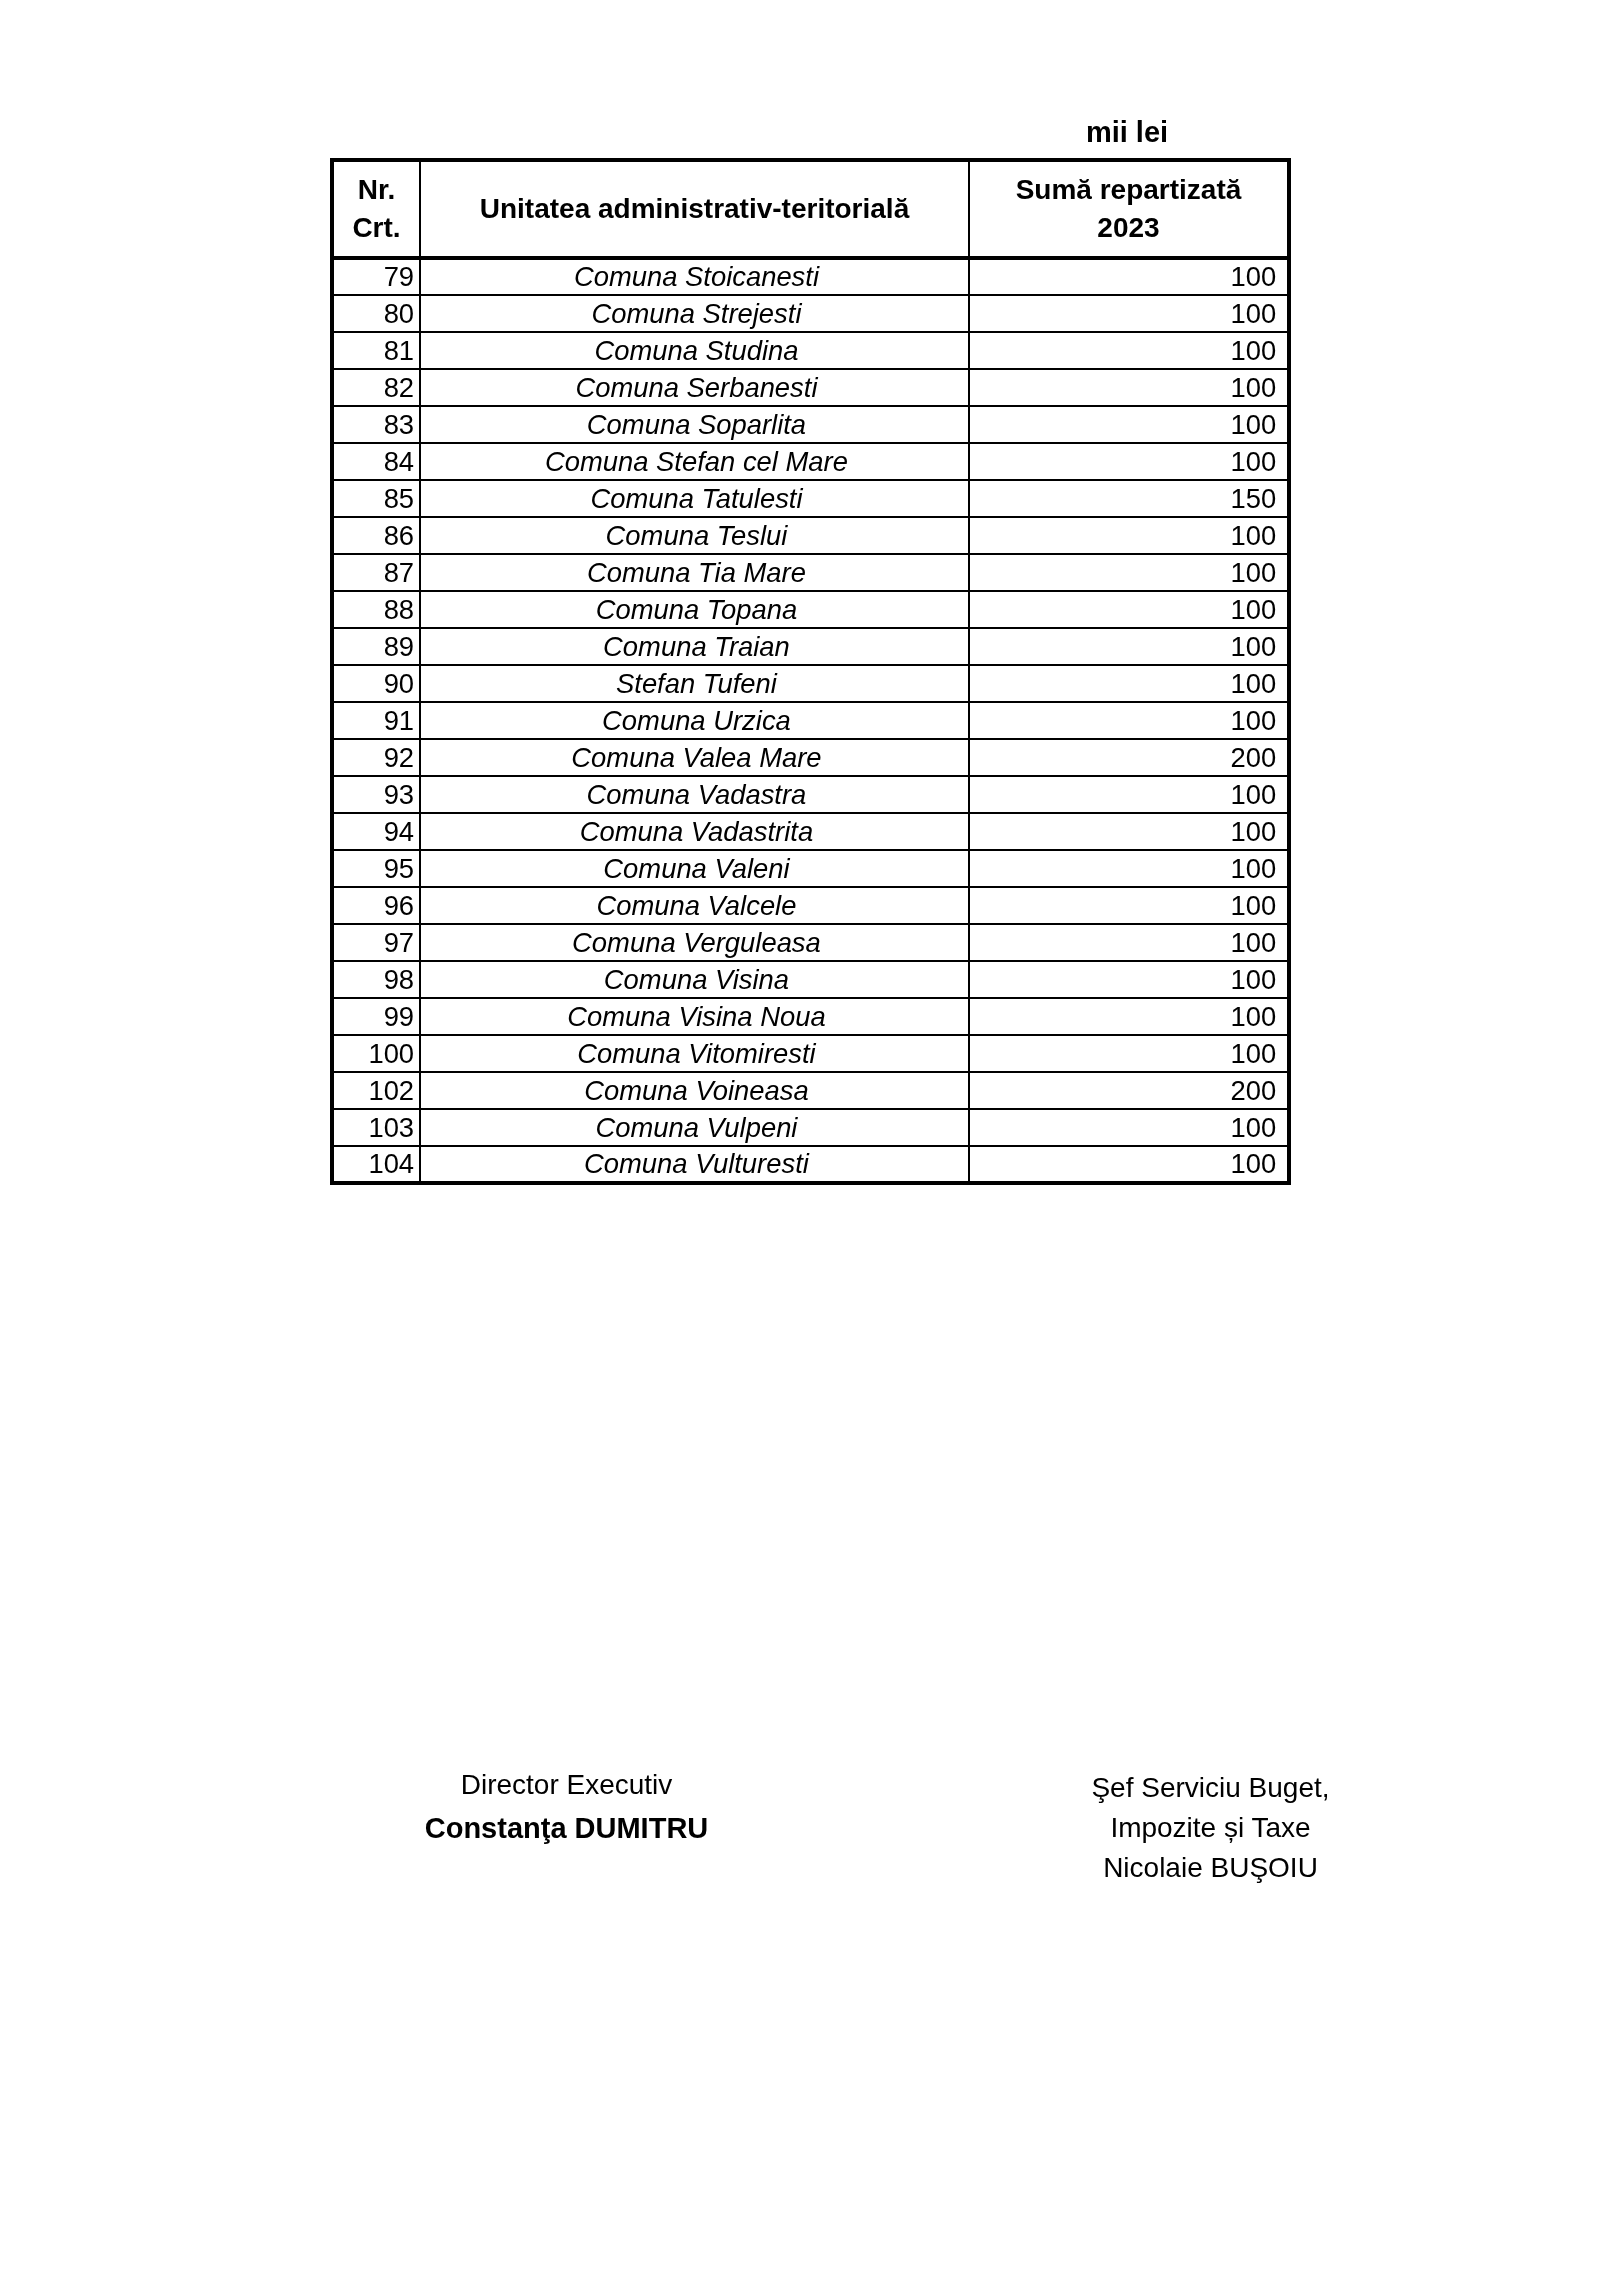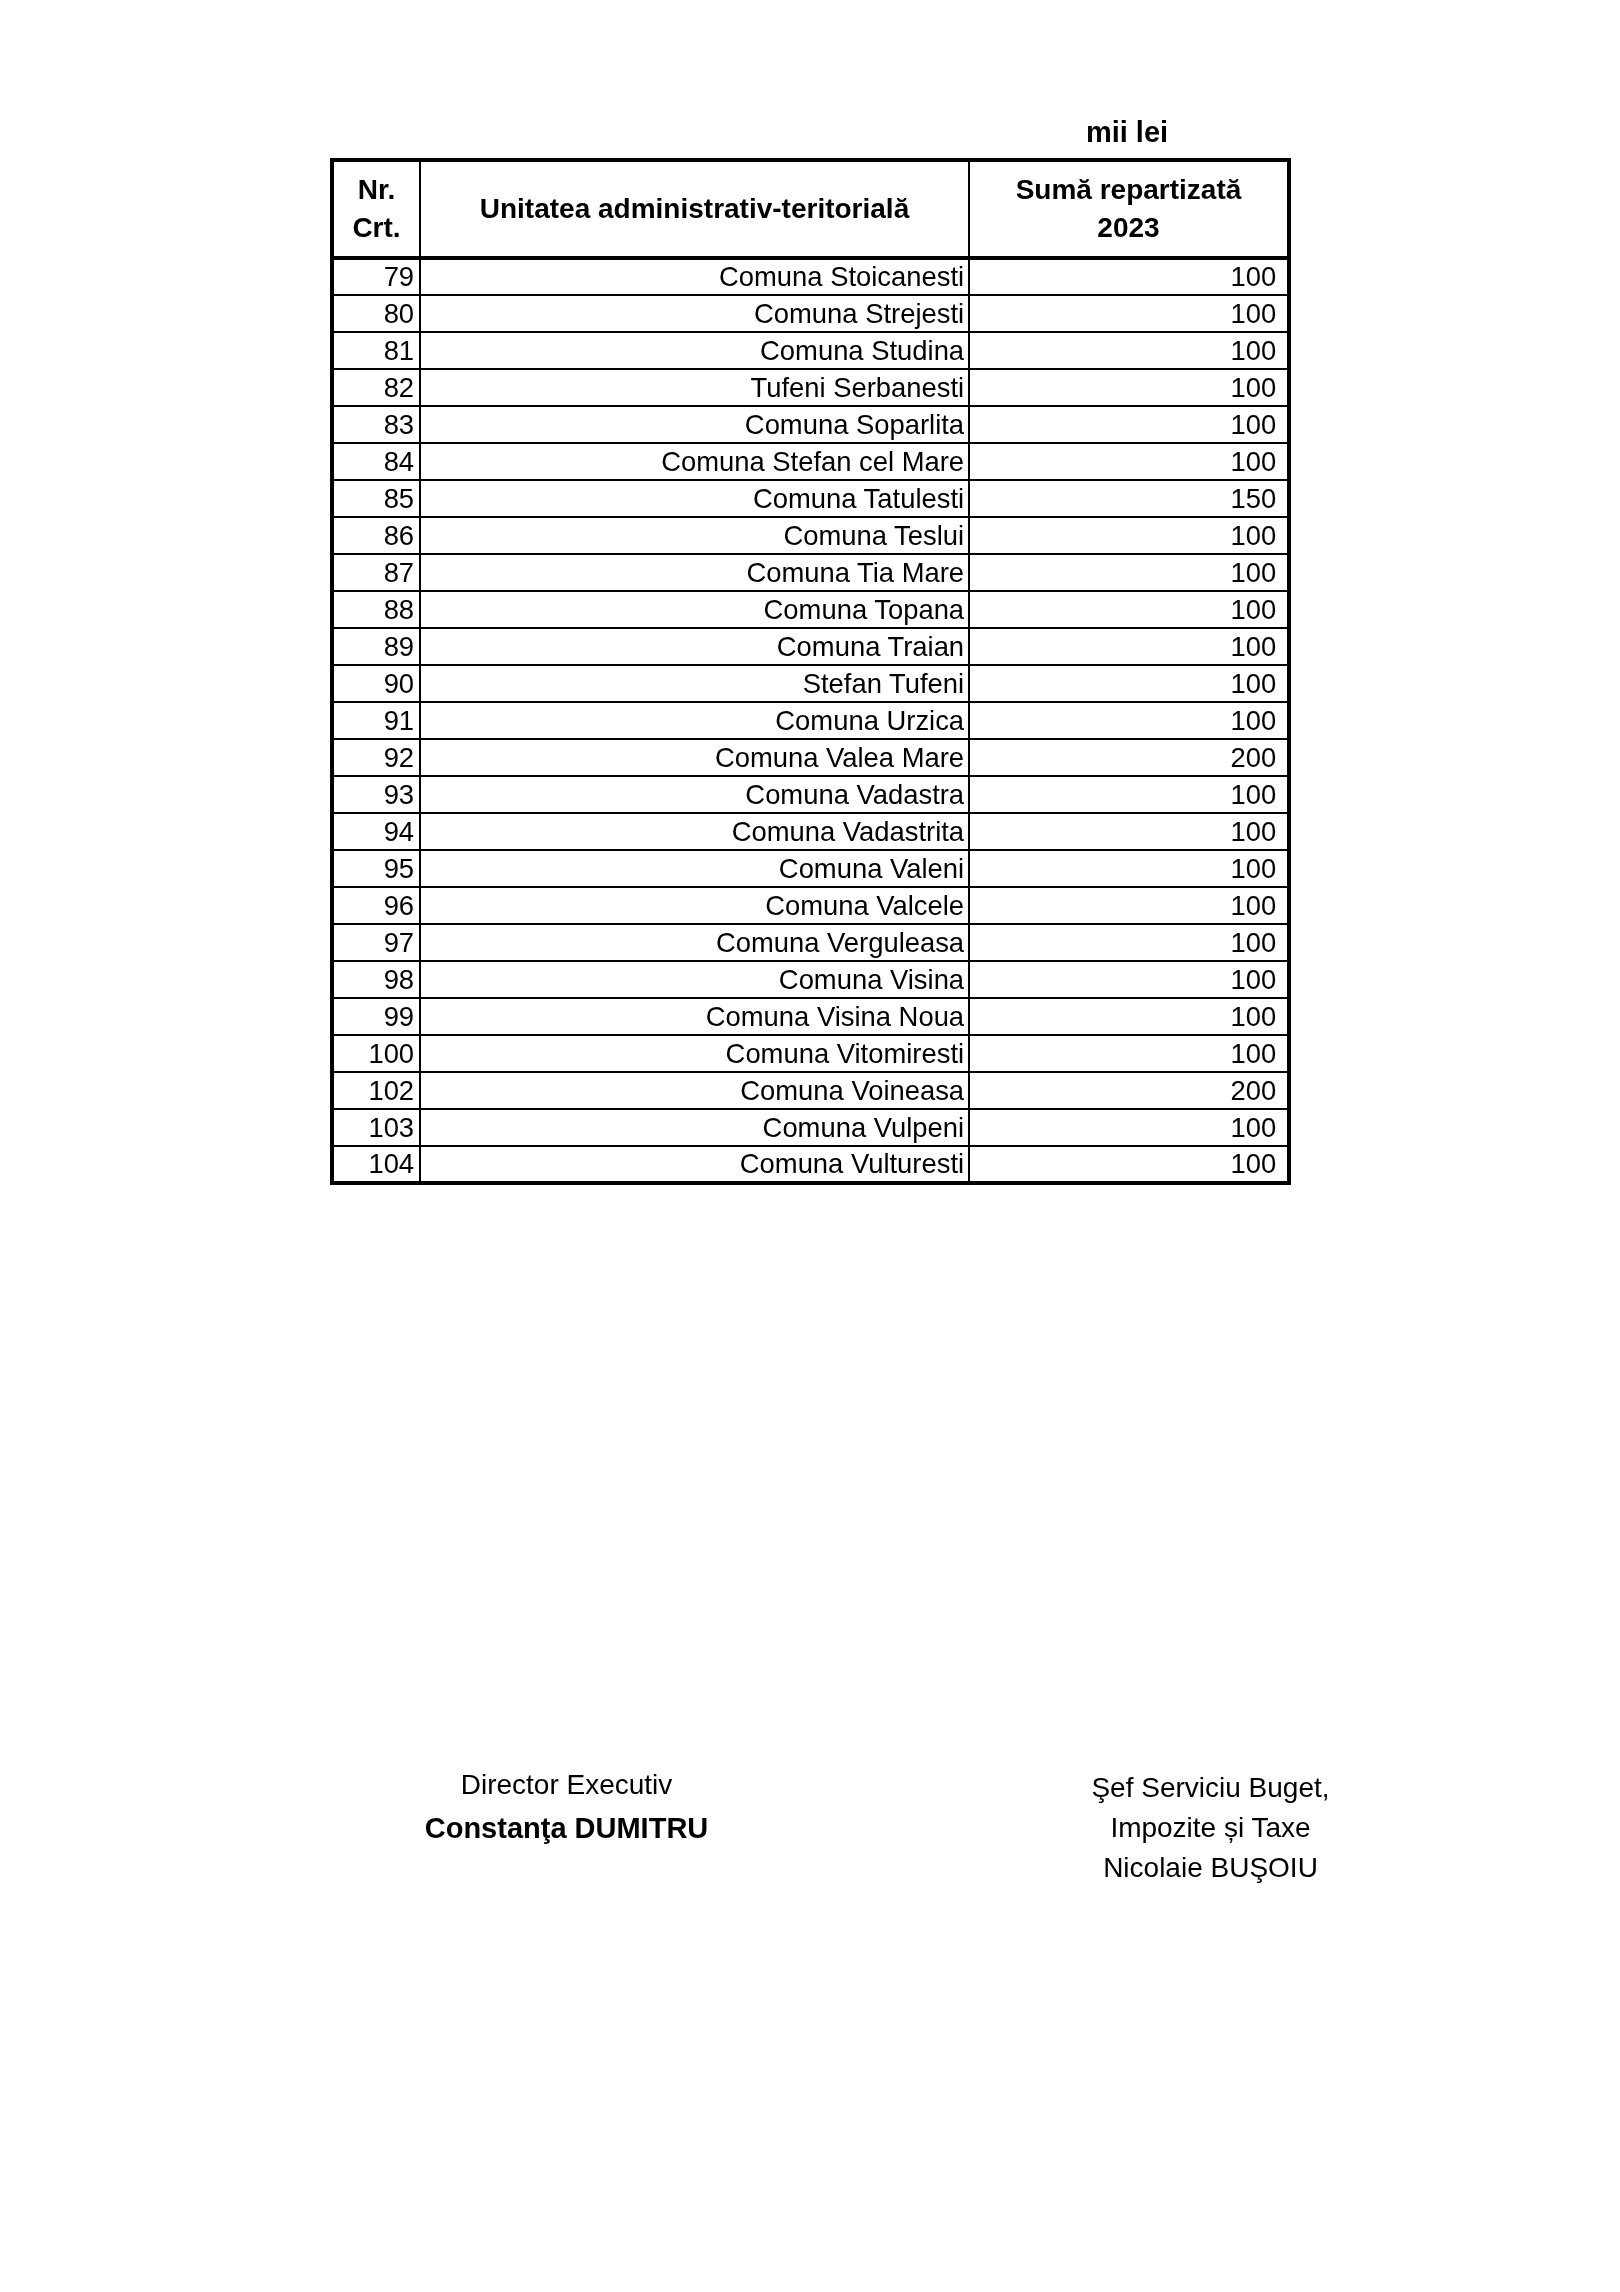--- a/index.html
+++ b/index.html
@@ -50,21 +50,21 @@
   .alloc-table td {
     border: 2.9px solid #000;
     height: 37px;
     font-size: 27.4px;
     vertical-align: middle;
     padding: 0 3.9px;
     overflow: hidden;
     white-space: nowrap;
   }
   .alloc-table td.cell-nr   { text-align: right; padding-right: 4.9px; }
-  .alloc-table td.cell-name { text-align: right;  padding-left: 7.8px; }
+  .alloc-table td.cell-name { text-align: center;  padding-left: 7.8px; font-style: italic; }
   .alloc-table td.cell-sum  { text-align: right; padding-right: 10.8px; }
   .footer-block {
     position: absolute;
     text-align: center;
     font-size: 28px;
   }
   .footer-left  { left: 395px;  top: 1770px; width: 343px; }
   .footer-right { left: 1039px; top: 1768px; width: 343px; line-height: 40px; }
   .footer-left .role-line { line-height: 29px; }
   .footer-left .name-line { font-weight: bold; font-size: 29px; margin-top: 12.7px; }
@@ -102,21 +102,21 @@
           <td class="cell-name">Comuna Strejesti</td>
           <td class="cell-sum">100</td>
         </tr>
         <tr>
           <td class="cell-nr">81</td>
           <td class="cell-name">Comuna Studina</td>
           <td class="cell-sum">100</td>
         </tr>
         <tr>
           <td class="cell-nr">82</td>
-          <td class="cell-name">Tufeni Serbanesti</td>
+          <td class="cell-name">Comuna Serbanesti</td>
           <td class="cell-sum">100</td>
         </tr>
         <tr>
           <td class="cell-nr">83</td>
           <td class="cell-name">Comuna Soparlita</td>
           <td class="cell-sum">100</td>
         </tr>
         <tr>
           <td class="cell-nr">84</td>
           <td class="cell-name">Comuna Stefan cel Mare</td>

